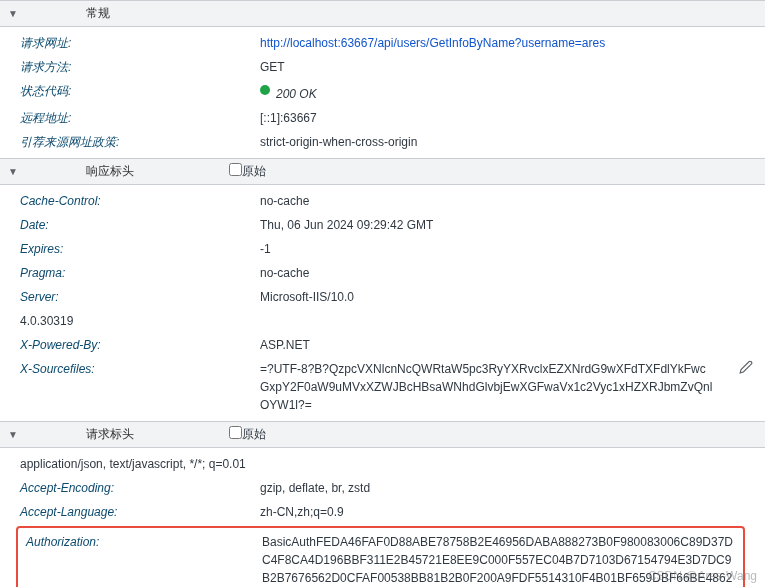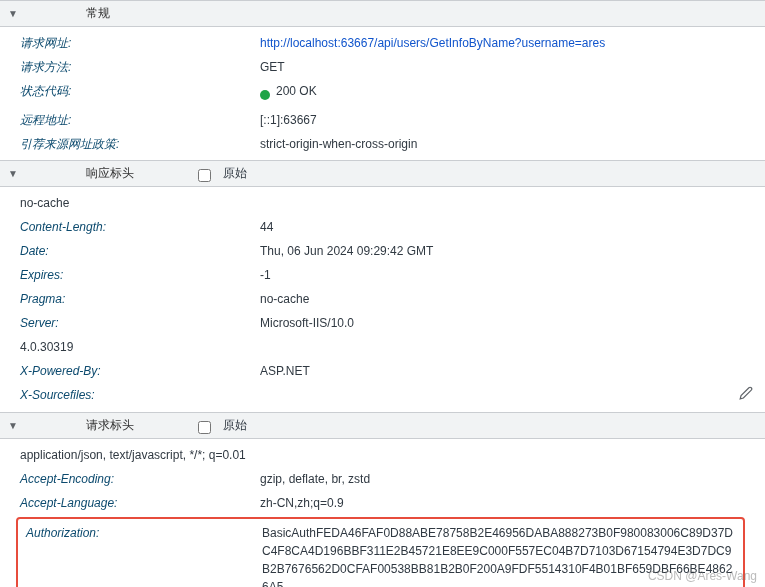--- a/index.html
+++ b/index.html
@@ -25,23 +25,23 @@
       margin-right: 4px;
       color: #5f6368;
     }
     .section-header .title {
       font-weight: normal;
       color: #333;
       margin-left: 48px;
     }
     .checkbox-wrap {
       display: inline-flex;
-      align-items: flex-end;
-      gap: 12px;
-      margin-left: 48px;
+      align-items: flex-start;
+      gap: 0;
+      margin-left: 79px;
     }
     .checkbox-wrap input { margin: 0; }
     .rows { padding: 4px 0; }
     .row {
       display: flex;
       padding: 3px 0 3px 20px;
       align-items: flex-start;
       line-height: 1.5;
     }
     .row .label {
@@ -49,21 +49,21 @@
       color: #0c4a6e;
       font-style: italic;
     }
     .row .value {
       flex: 1;
       color: #303942;
       word-break: break-all;
       padding-right: 26px;
     }
     .value .link { color: #1155cc; }
-    .status-wrap { display: inline-flex; align-items: flex-end; gap: 6px; }
+    .status-wrap { display: inline-flex; align-items: flex-start; gap: 6px; font-style: italic; }
     .status-dot {
       width: 10px; height: 10px;
       background: #1ea446;
       border-radius: 50%;
       display: inline-block;
     }
     .edit-icon {
       margin-left: auto;
       padding-right: 12px;
       color: #5f6368;
@@ -122,25 +122,22 @@
 <div class="section-header">
   <span class="triangle">▼</span>
   <span class="title">响应标头</span>
   <label class="checkbox-wrap">
     <input type="checkbox" style="">
     <span>原始</span>
   </label>
 </div>
 <div class="rows">
   <div class="row">
+      <span class="label">Cache-Control:</span>
       <span class="value">no-cache</span>
-    </div>
-  <div class="row">
-      <span class="label">Content-Length:</span>
-      <span class="value">44</span>
     </div>
   <div class="row">
       <span class="label">Date:</span>
       <span class="value">Thu, 06 Jun 2024 09:29:42 GMT</span>
     </div>
   <div class="row">
       <span class="label">Expires:</span>
       <span class="value">-1</span>
     </div>
   <div class="row">
@@ -153,20 +150,21 @@
     </div>
   <div class="row">
       <span class="value">4.0.30319</span>
     </div>
   <div class="row">
       <span class="label">X-Powered-By:</span>
       <span class="value">ASP.NET</span>
     </div>
   <div class="row">
     <span class="label">X-Sourcefiles:</span>
+    <span class="value">=?UTF-8?B?QzpcVXNlcnNcQWRtaW5pc3RyYXRvclxEZXNrdG9wXFdTXFdlYkFwcGxpY2F0aW9uMVxXZWJBcHBsaWNhdGlvbjEwXGFwaVx1c2Vyc1xHZXRJbmZvQnlOYW1l?=</span>
     <span class="edit-icon">
       <svg width="14" height="14" viewBox="0 0 24 24" fill="none" stroke="currentColor" stroke-width="2">
           <path d="M17 3a2.8 2.8 0 1 1 4 4L7.5 20.5 2 22l1.5-5.5L17 3z"></path>
         </svg>
     </span>
   </div>
 </div>
 
 <div class="section-header">
   <span class="triangle">▼</span>

